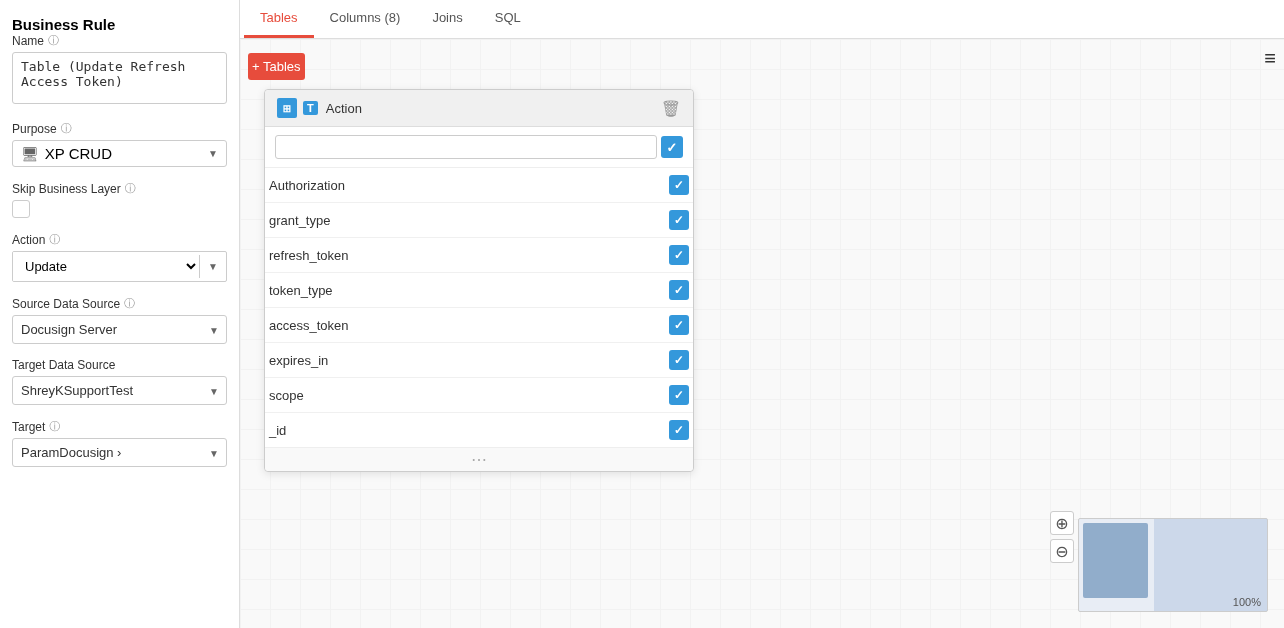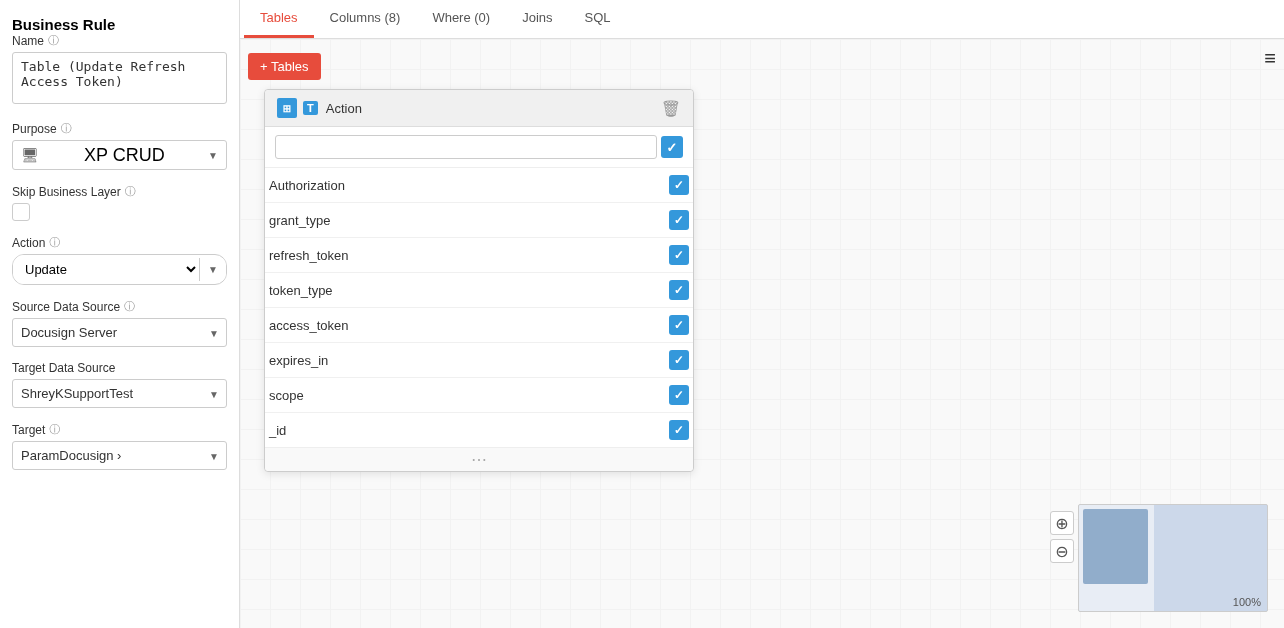--- a/index.html
+++ b/index.html
@@ -78,46 +78,45 @@
       padding: 4px 8px;
     }
     .select-with-icon .db-icon {
       color: #666;
       margin-right: 6px;
       font-size: 14px;
     }
     .select-with-icon select {
       border: none;
       outline: none;
-      font-size: 18px;
+      font-size: 15px;
       flex: 1;
       appearance: none;
       background: transparent;
-      text-align: center;
     }
     .select-arrow {
       font-size: 10px;
       color: #666;
       margin-left: 4px;
     }
     .checkbox-wrapper {
       width: 18px;
       height: 18px;
       border: 1px solid #ccc;
       border-radius: 3px;
       background: #fff;
       cursor: pointer;
     }
 
     
     .action-select-wrapper {
       display: flex;
       align-items: center;
       border: 1px solid #ccc;
-      border-radius: 12px;
+      border-radius: 2px;
       overflow: hidden;
     }
     .action-select {
       border: none;
       outline: none;
       font-size: 13px;
       padding: 6px 8px;
       flex: 1;
       background: #fff;
     }
@@ -170,21 +169,21 @@
 
     
     .add-tables-btn {
       position: absolute;
       top: 14px;
       left: 8px;
       background: #e74c3c;
       color: #fff;
       border: none;
       border-radius: 3px;
-      padding: 6px 12px;
+      padding: 6px 4px;
       font-size: 13px;
       cursor: pointer;
       display: flex;
       align-items: center;
       gap: 4px;
     }
 
     
     .token-card {
       position: absolute;
@@ -317,21 +316,21 @@
       border-top: 1px solid #eee;
       border-radius: 0 0 4px 4px;
     }
 
     
     .minimap {
       position: absolute;
       bottom: 16px;
       right: 16px;
       width: 190px;
-      height: 108px;
+      height: 94px;
       border: 1px solid #ccc;
       background: #e8edf5;
       border-radius: 2px;
     }
     .minimap-inner {
       position: absolute;
       top: 4px;
       left: 4px;
       width: 65px;
       height: 75px;
@@ -485,21 +484,20 @@
       </select>
     </div>
   </div>
 </div>
 
 <div class="main">
 
   <div class="tabs">
     <div class="tab active">Tables</div>
     <div class="tab">Columns (8)</div>
-    <div class="tab">Where (0)</div>
     <div class="tab">Joins</div>
     <div class="tab">SQL</div>
   </div>
 
   <div class="canvas">
     <div class="canvas-grid"></div>
 
     <button class="add-tables-btn">+ Tables</button>
 
     <div class="token-card">

